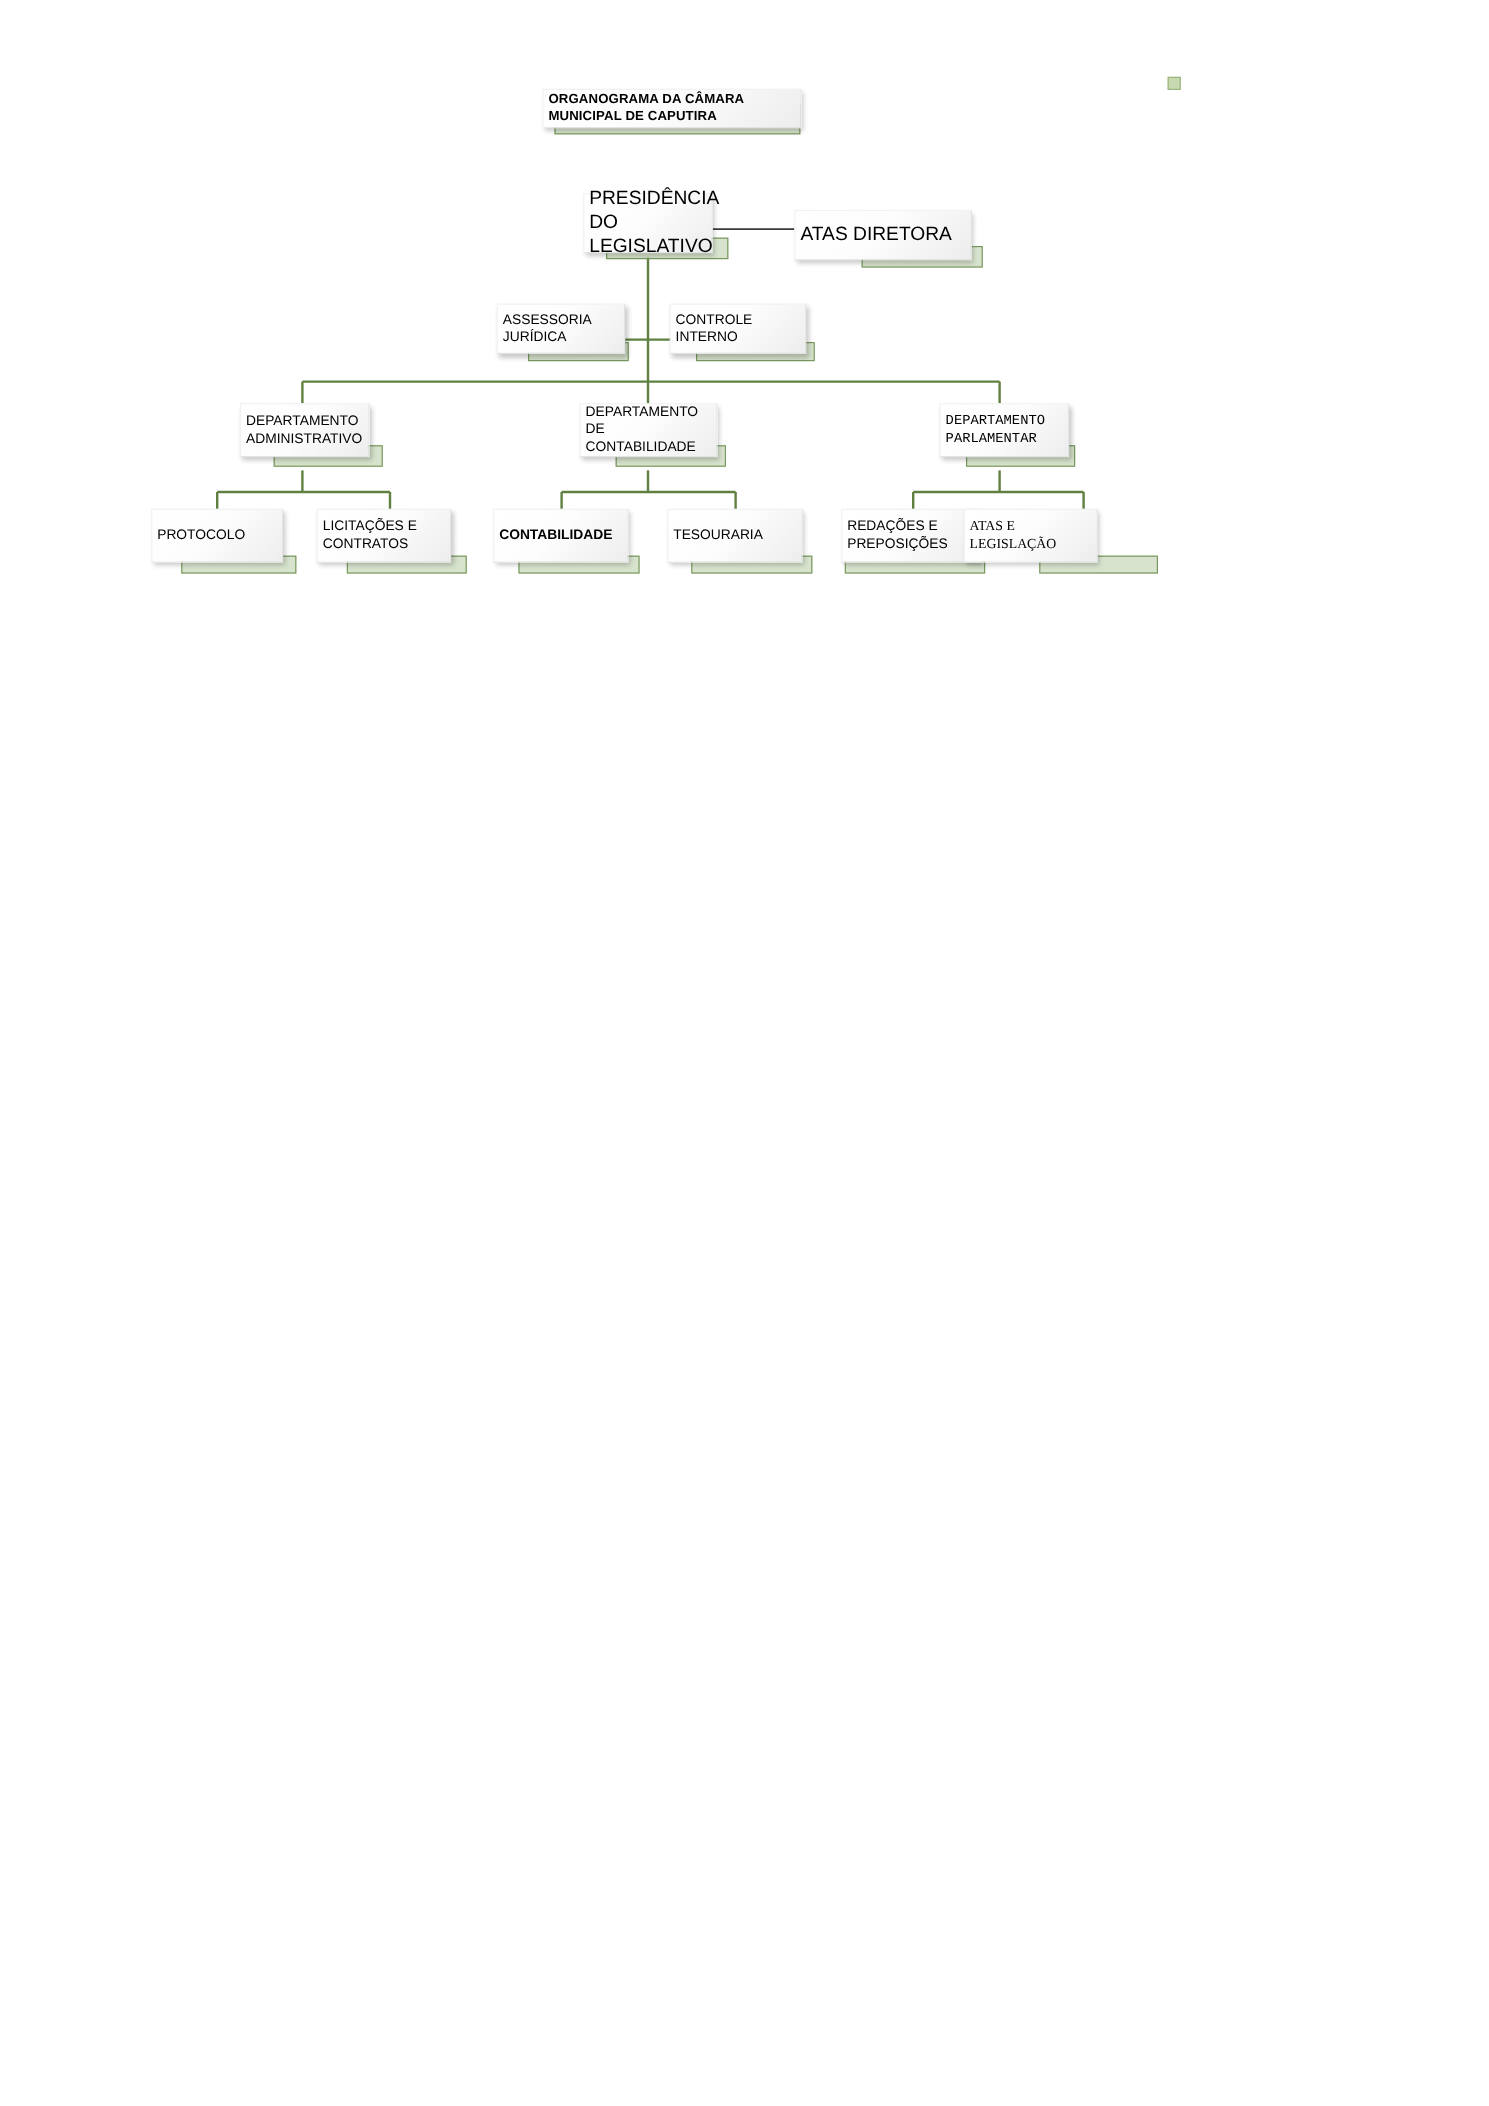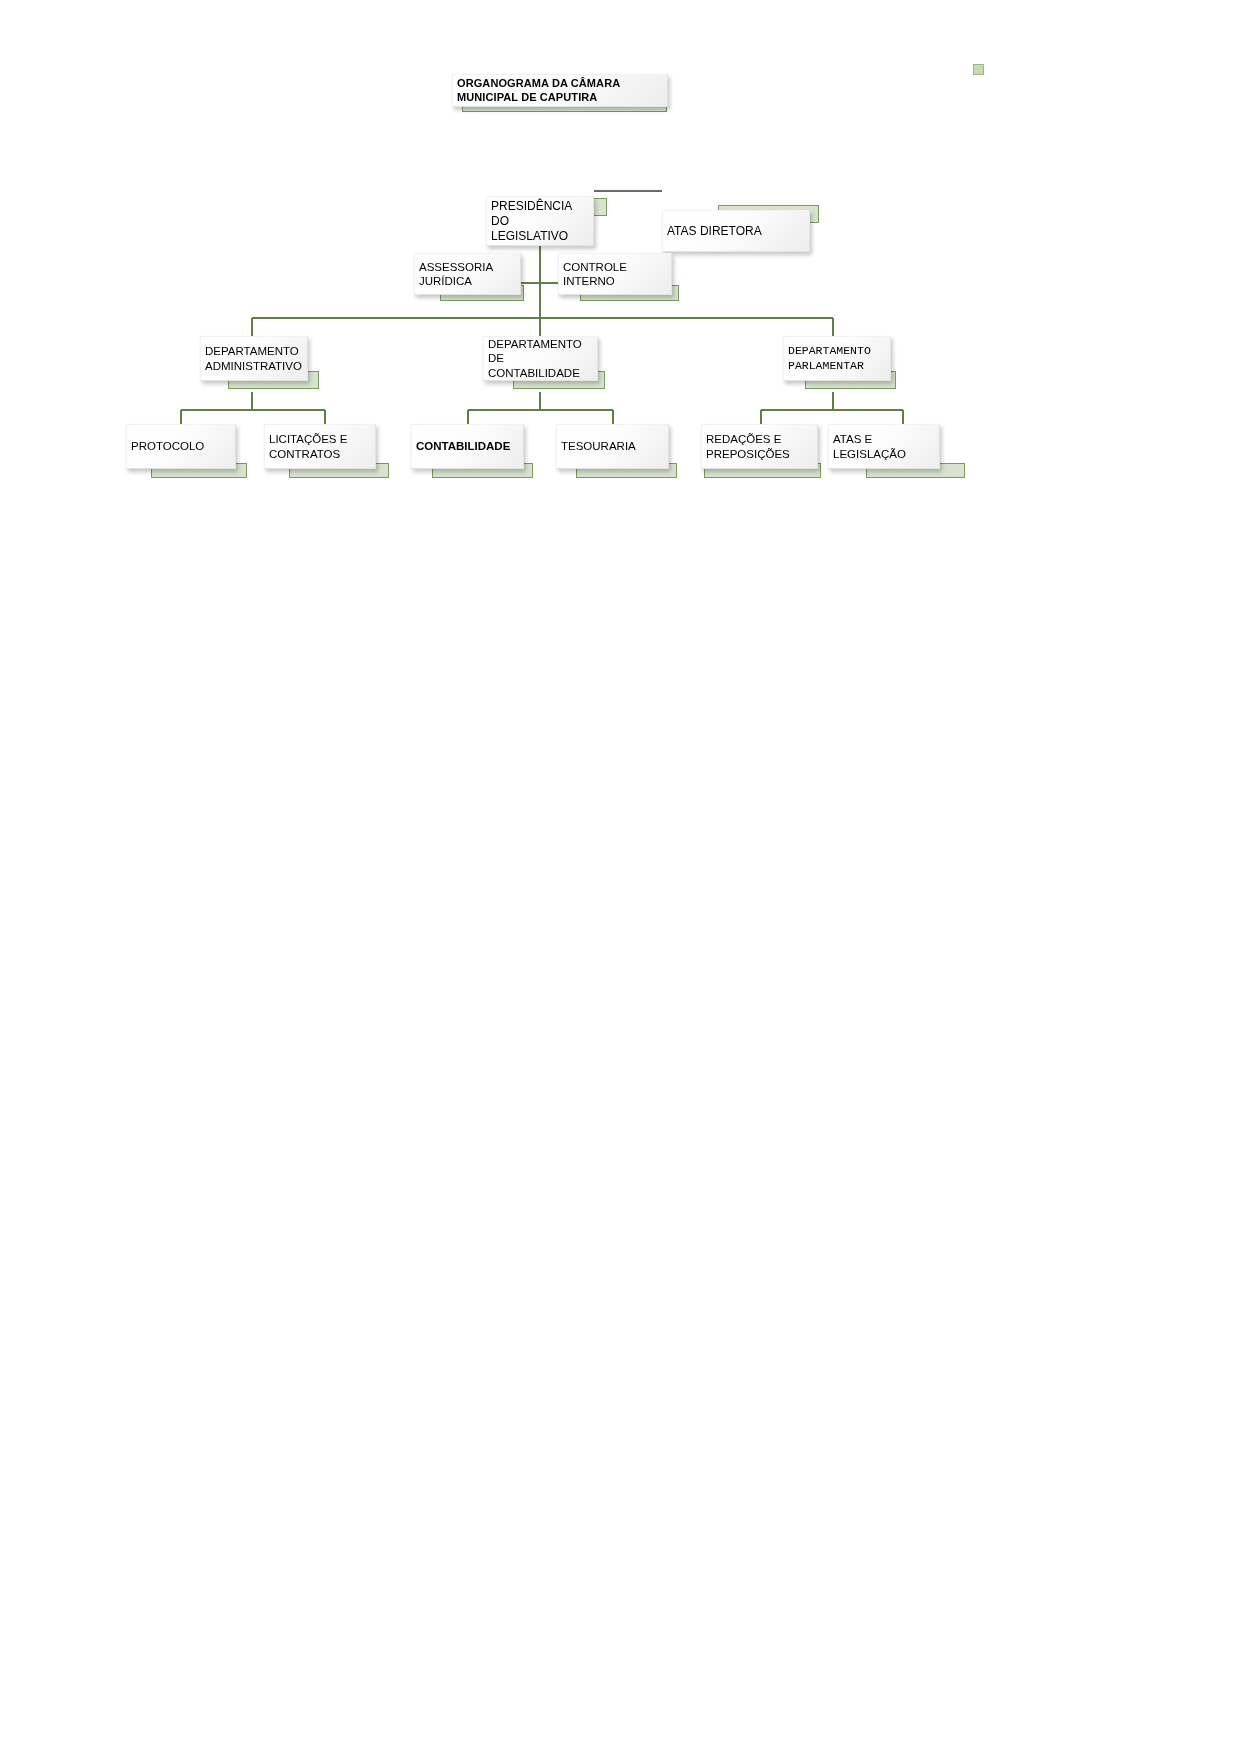--- a/index.html
+++ b/index.html
@@ -71,21 +71,21 @@
     text-align: left;
   }
 
   
   .title-box {
     font-size: 11px;
     font-weight: bold;
     letter-spacing: 0.1px;
   }
 
-  .lvl1-box { font-size: 12px; margin-top: 35px; }
+  .lvl1-box { font-size: 16px; }
   .lvl2-box { font-size: 11.5px; }
   .lvl3-box { font-size: 11.5px; }
   .lvl4-box { font-size: 11.5px; }
 
   
   .corner-mark {
     position: absolute;
     width: 9px;
     height: 9px;
     background: #c9da bc;
@@ -218,18 +218,18 @@
 
   <div class="node">
     <div class="node-accent" style="left:704px; top:463px; width:117px; height:15px;"></div>
     <div class="node-box lvl4-box" style="left:701px; top:424px; width:117px; height:45px;">
       <span class="node-label">REDAÇÕES E PREPOSIÇÕES</span>
     </div>
   </div>
 
   <div class="node">
     <div class="node-accent" style="left:866px; top:463px; width:99px; height:15px;"></div>
-    <div class="node-box lvl4-box" style="left:828px; top:424px; width:112px; height:45px;">
+    <div class="node-box lvl4-box" style="left:803px; top:424px; width:112px; height:45px;font-family:Liberation Serif, serif;">
       <span class="node-label">ATAS E LEGISLAÇÃO</span>
     </div>
   </div>
 
 </div>
 
 </body></html>

